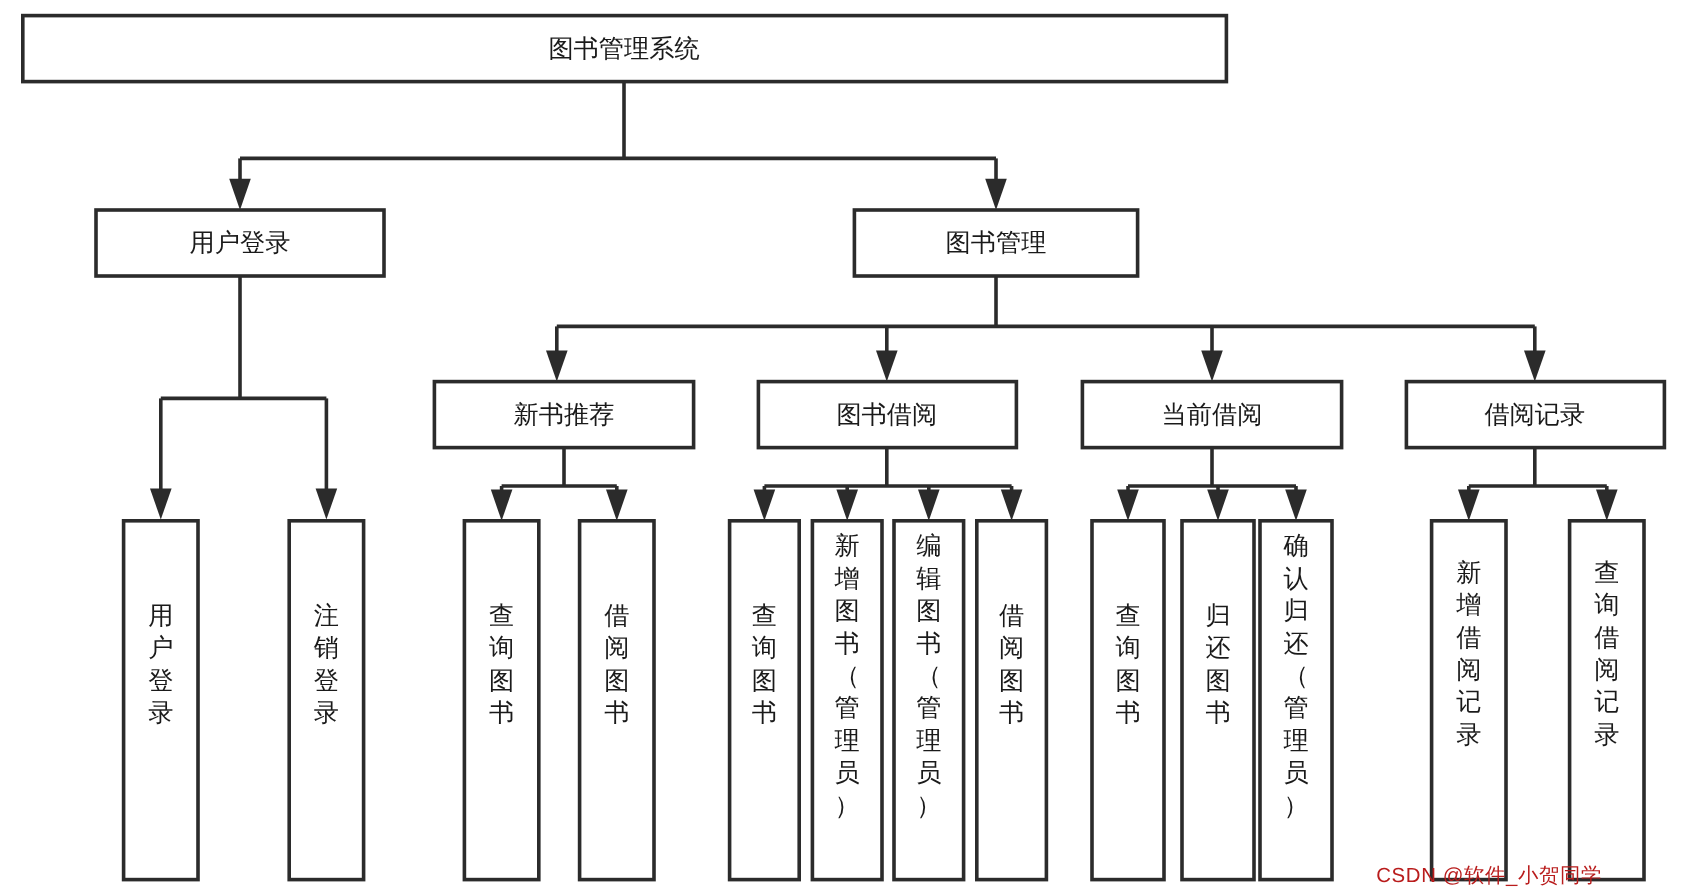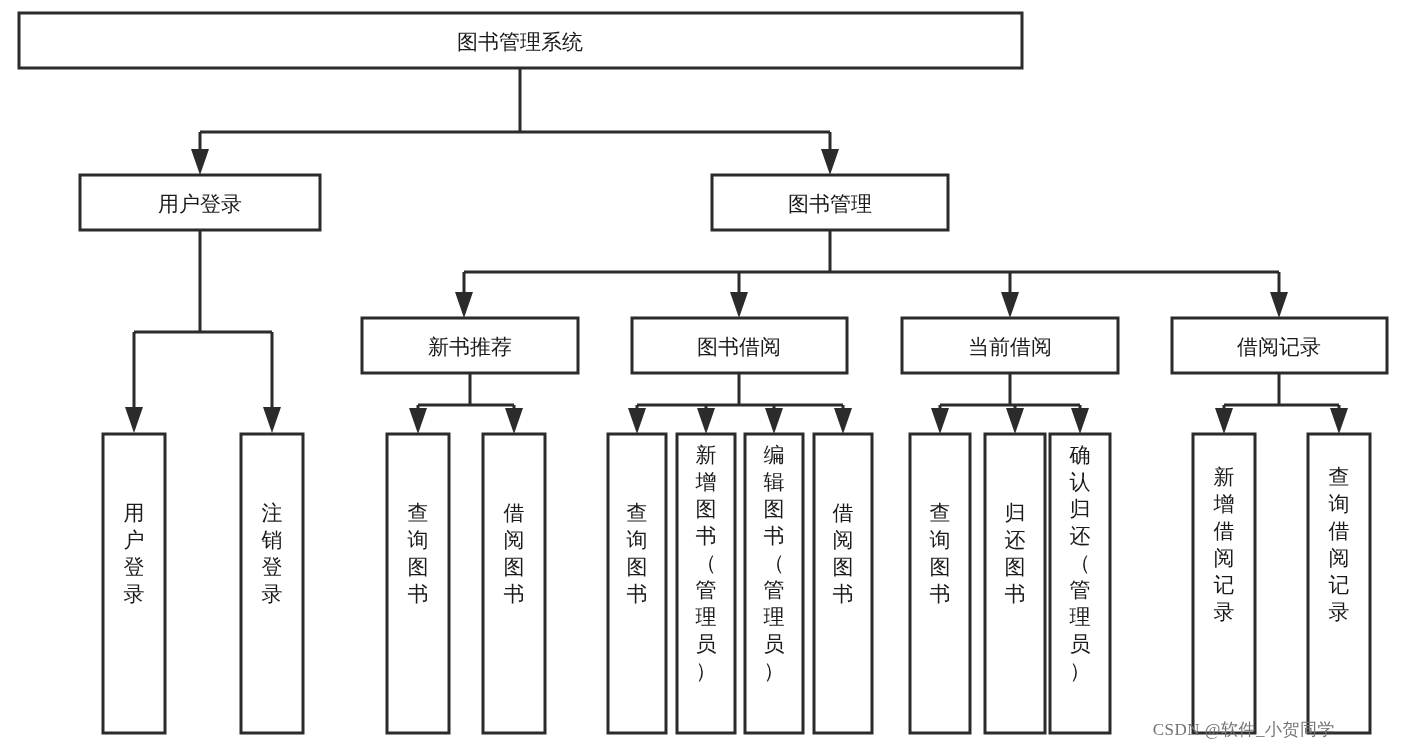--- a/index.html
+++ b/index.html
@@ -51,23 +51,23 @@
   .vlabel {
     fill: #1a1a1a;
     font-family: "Liberation Sans", "DejaVu Sans", sans-serif;
     font-size: 21px;
     text-anchor: middle;
   }
   .watermark {
     position: absolute;
     right: 10px;
     bottom: 6px;
-    color: #737373;
+    color: #b91c1c;
     font-size: 17px;
-    font-family: Liberation Serif, serif;
+    font-family: Liberation Sans, sans-serif;
     white-space: nowrap;
     letter-spacing: 0.5px;
   }
 </style>
 </head>
 <body>
 
 <div id="diagram-root">
 
   <svg class="flow" viewBox="0 0 1405 747" xmlns="http://www.w3.org/2000/svg">

